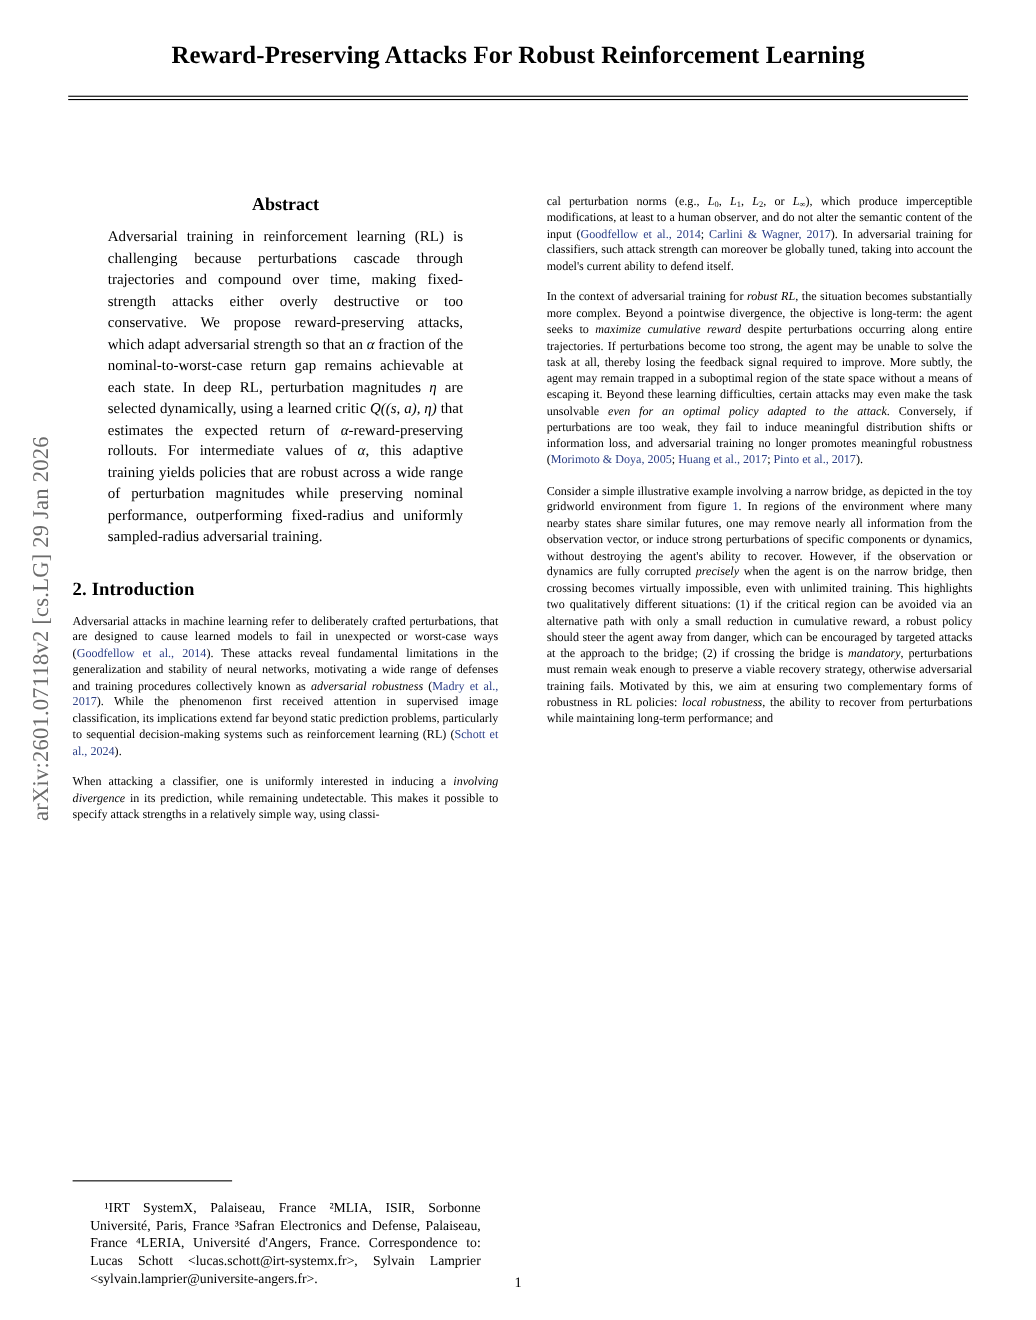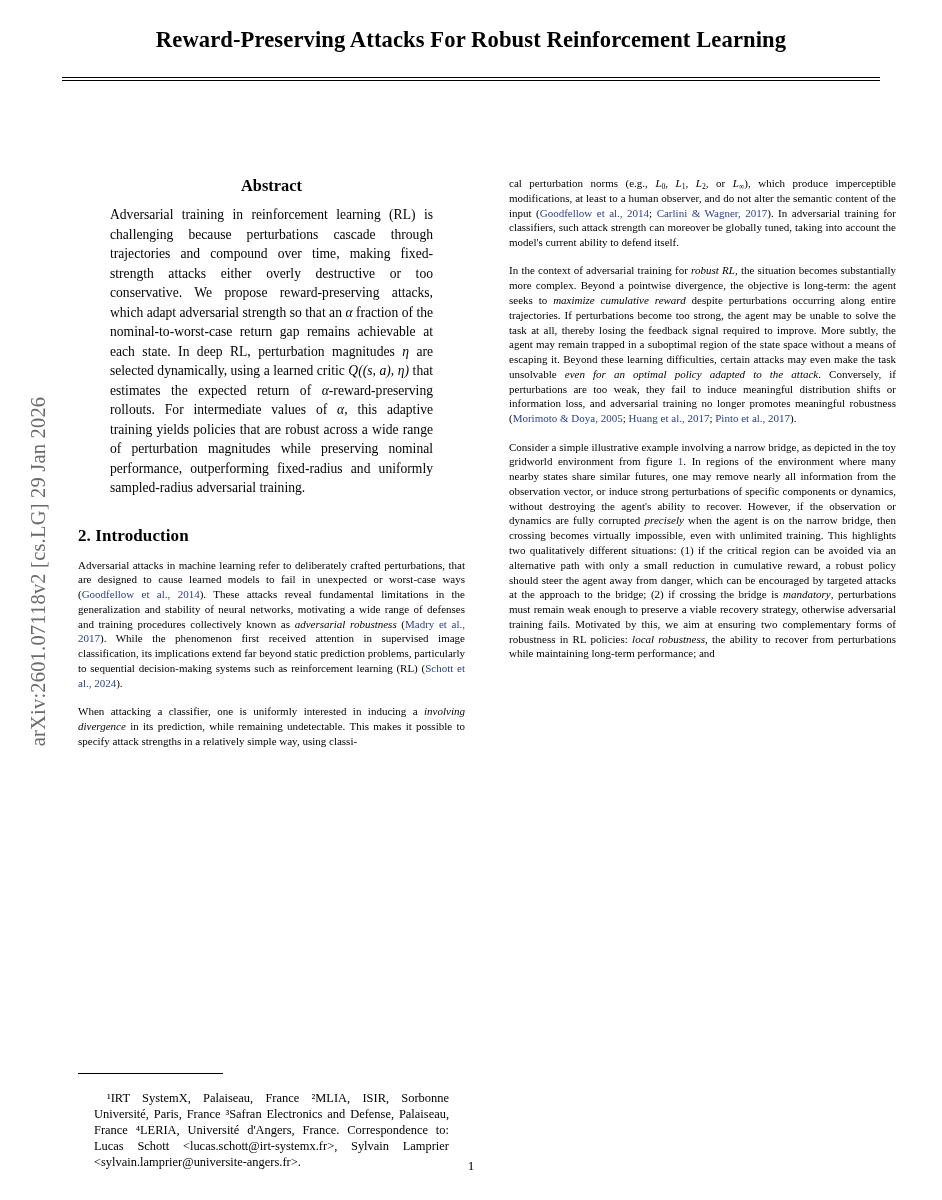--- a/index.html
+++ b/index.html
@@ -36,21 +36,21 @@
   #page {
     position: absolute;
     left: 62px;
     top: 0;
     width: 818px;
     height: 1200px;
   }
 
   #title {
     margin: 0;
-    padding-top: 26px;
+    padding-top: 36px;
     text-align: center;
     font-size: 22.6px;
     font-weight: bold;
     letter-spacing: 0.1px;
     line-height: 1.2;
   }
 
   .rule-double {
     margin-top: 24px;
     border-top: 1.6px solid #000;
@@ -68,21 +68,21 @@
     line-height: 1.2;
   }
   #authors .au { white-space: nowrap; }
   #authors .sep { display: inline-block; width: 13px; }
   sup { font-size: 0.66em; font-weight: normal; vertical-align: super; line-height: 0; }
 
   
   #columns {
     position: absolute;
     top: 176px;
-    left: 16px;
+    left: 4px;
     width: 818px;
     height: 1010px;
   }
   .col {
     position: absolute;
     top: 0;
     width: 387px;
     height: 1010px;
   }
   #col-left  { left: 0; }

